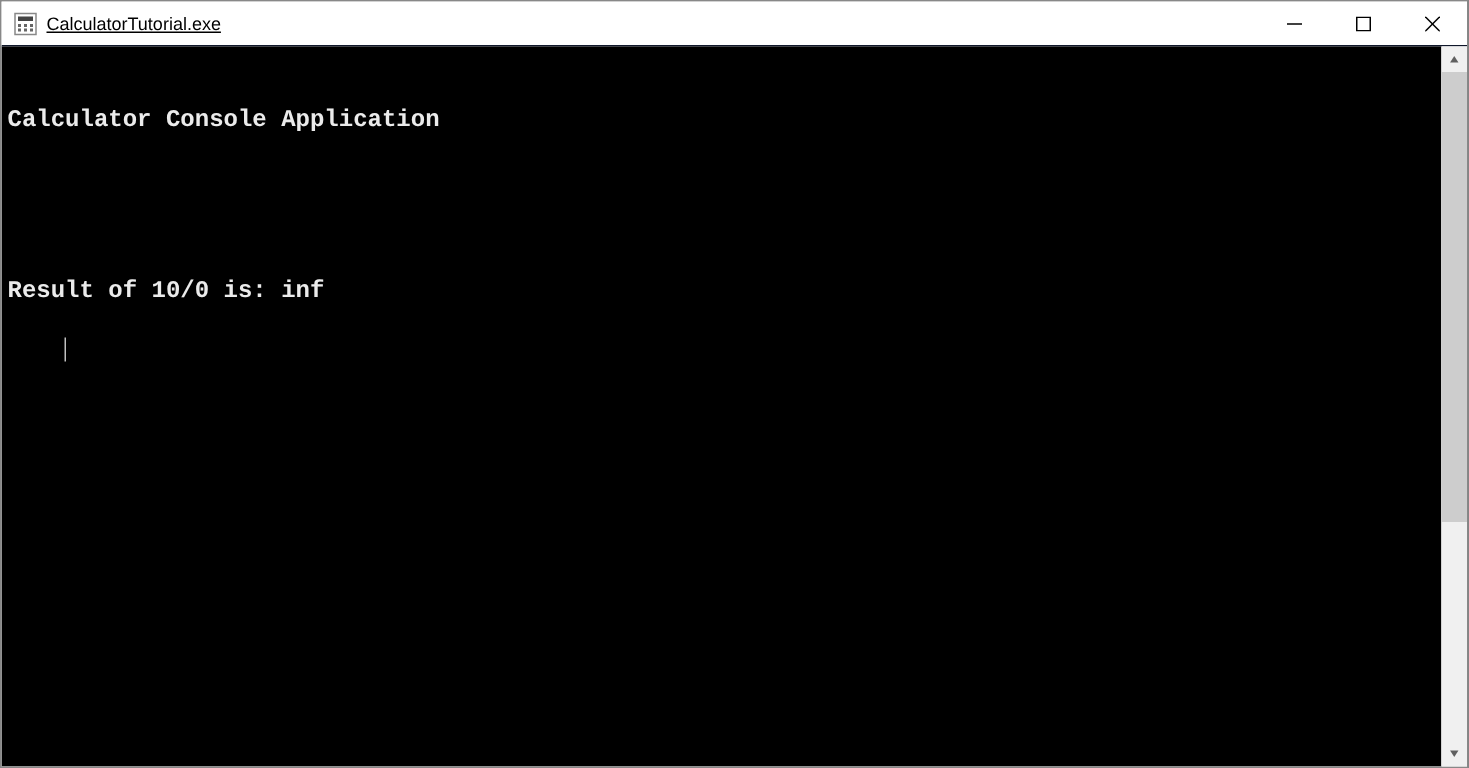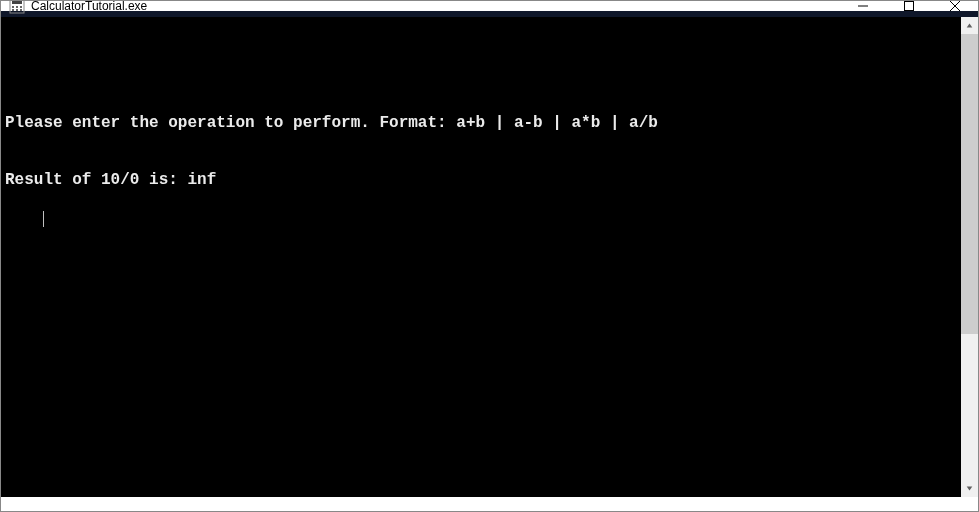--- a/index.html
+++ b/index.html
@@ -9,25 +9,26 @@
     }
     body {
       width: 979px;
       height: 512px;
       background: #fff;
       font-family: "Segoe UI", Tahoma, sans-serif;
       overflow: hidden;
       border: 1px solid #888;
     }
     .titlebar {
-      height: 16px;
+      height: 30px;
       background: #ffffff;
       display: flex;
       align-items: center;
-      border-bottom: 6px solid #0f172a;
+      border-bottom: 1px solid #0f172a;
+      text-decoration: underline;
     }
     .titlebar-icon {
       width: 16px;
       height: 16px;
       margin-left: 8px;
       margin-right: 6px;
       display: flex;
       align-items: center;
       justify-content: center;
     }
@@ -159,22 +160,22 @@
       <svg viewBox="0 0 10 10">
           <line x1="0" y1="0" x2="10" y2="10"></line>
           <line x1="10" y1="0" x2="0" y2="10"></line>
         </svg>
     </div>
   </div>
 </div>
 
 <div class="content-wrap">
   <div class="console">
+    <span class="console-line">Calculator Console Application</span>
     <span class="blank-line"></span>
-    <span class="console-line">Please enter the operation to perform. Format: a+b | a-b | a*b | a/b</span>
     <span class="console-line"><span>Result of 10/0 is: inf</span></span>
     <span class="cursor"></span>
   </div>
   <div class="scrollbar">
     <div class="scroll-arrow">
       <svg viewBox="0 0 10 10">
           <path d="M5 2 L9 8 L1 8 Z"></path>
         </svg>
     </div>
     <div class="scroll-track">

